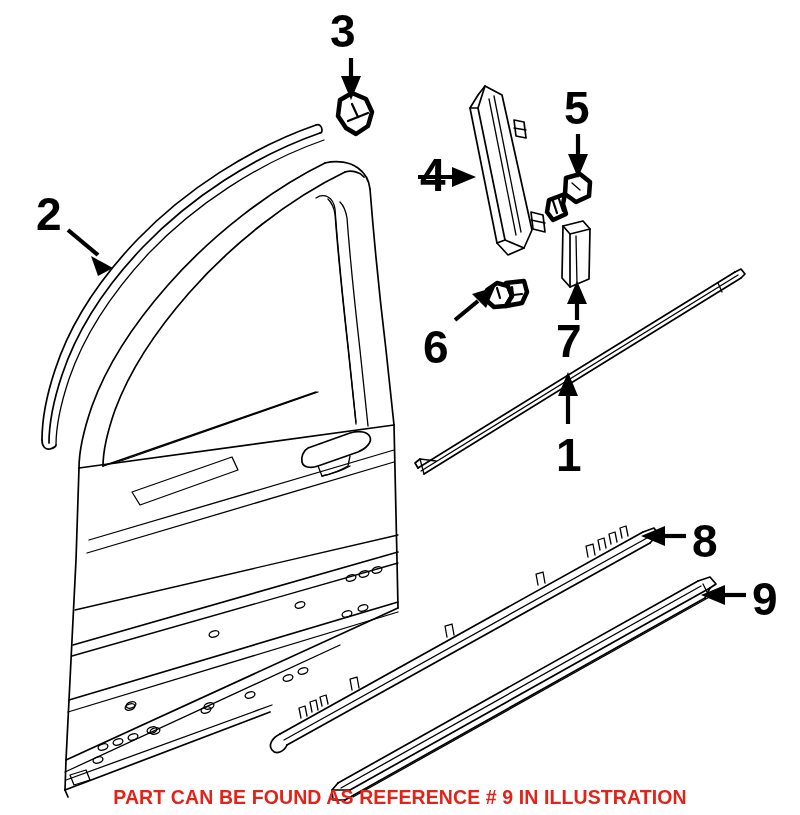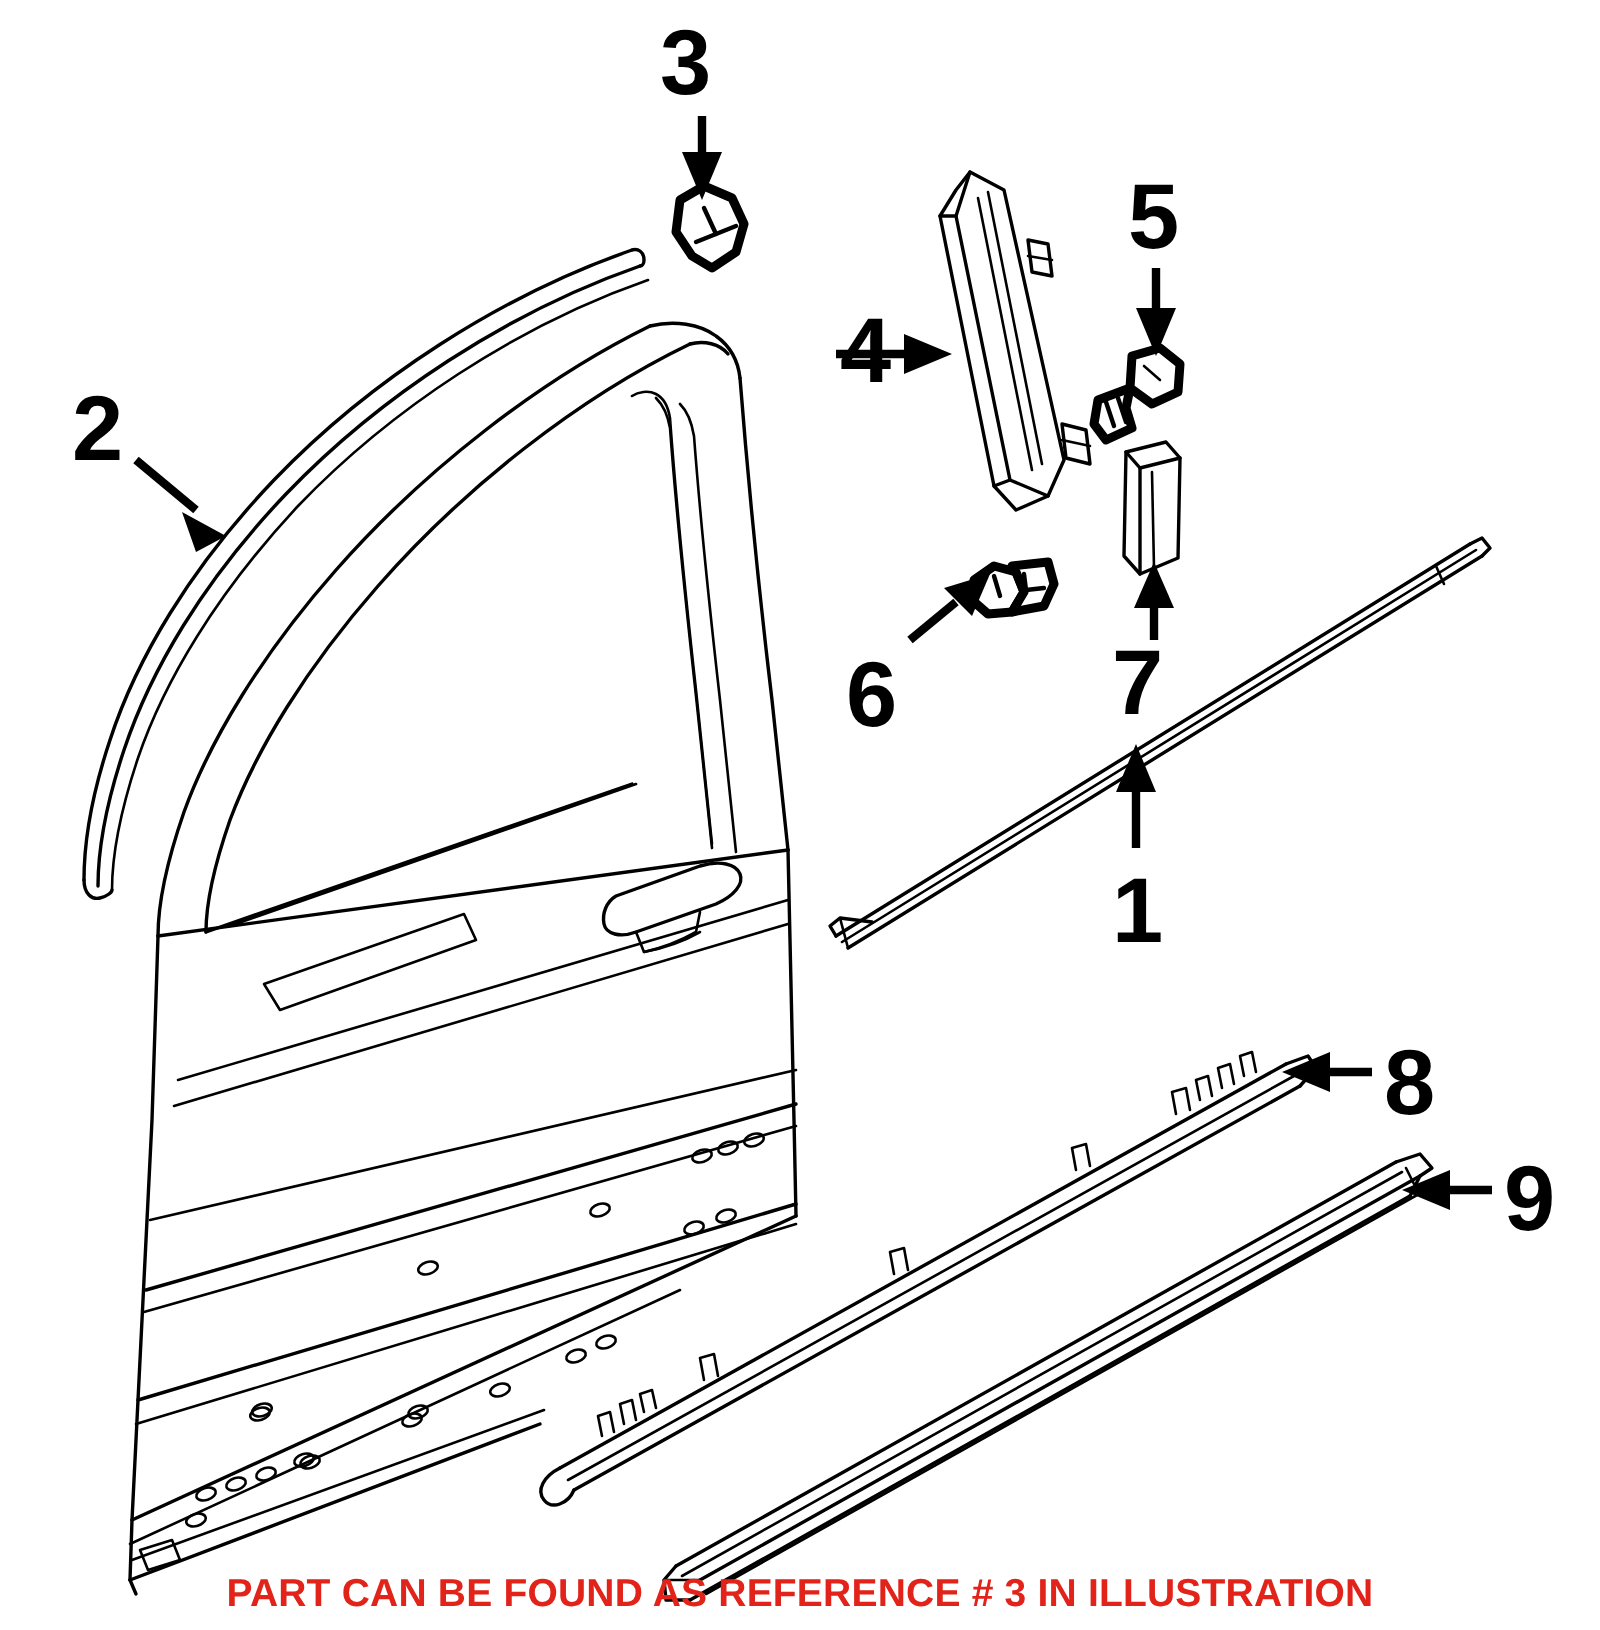--- a/index.html
+++ b/index.html
@@ -331,15 +331,15 @@
   <div class="callout-num" style="left:556px; top:432px;">1</div>
   <div class="callout-num" style="left:36px; top:191px;">2</div>
   <div class="callout-num" style="left:330px; top:8px;">3</div>
   <div class="callout-num" style="left:420px; top:152px;">4</div>
   <div class="callout-num" style="left:564px; top:85px;">5</div>
   <div class="callout-num" style="left:423px; top:324px;">6</div>
   <div class="callout-num" style="left:556px; top:318px;">7</div>
   <div class="callout-num" style="left:692px; top:518px;">8</div>
   <div class="callout-num" style="left:752px; top:576px;">9</div>
 
-  <div id="caption">PART CAN BE FOUND AS REFERENCE # 3 IN ILLUSTRATION</div>
+  <div id="caption">PART CAN BE FOUND AS REFERENCE # 9 IN ILLUSTRATION</div>
 
 </div>
 
 </body></html>

